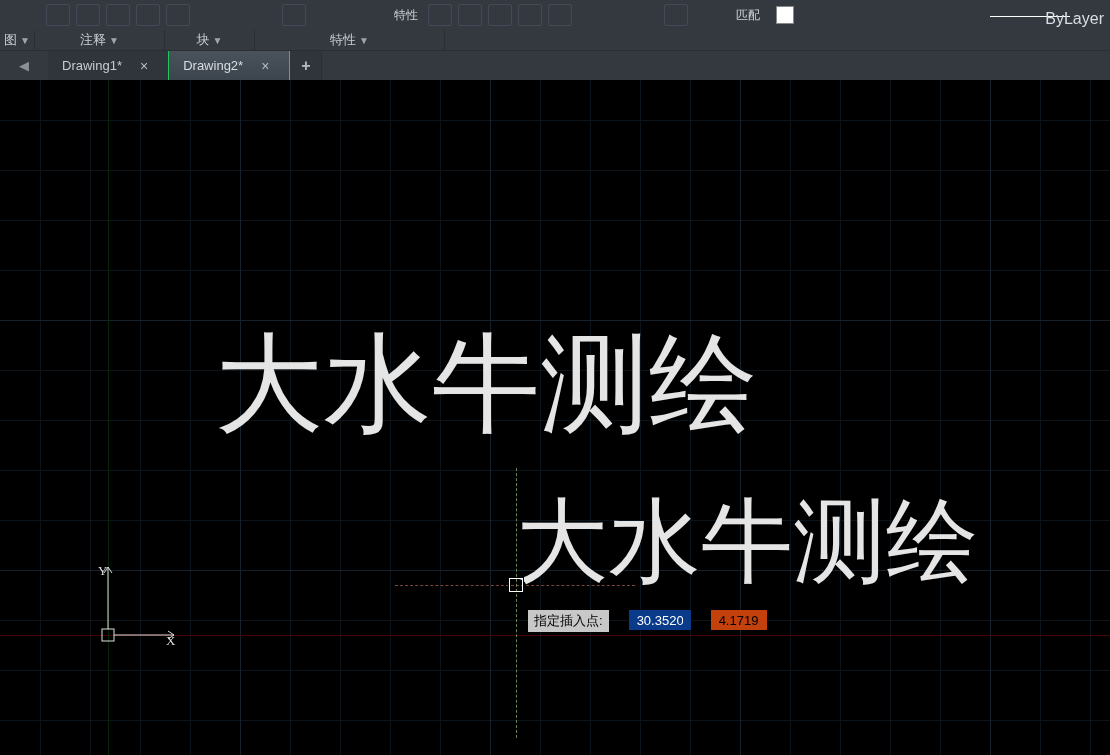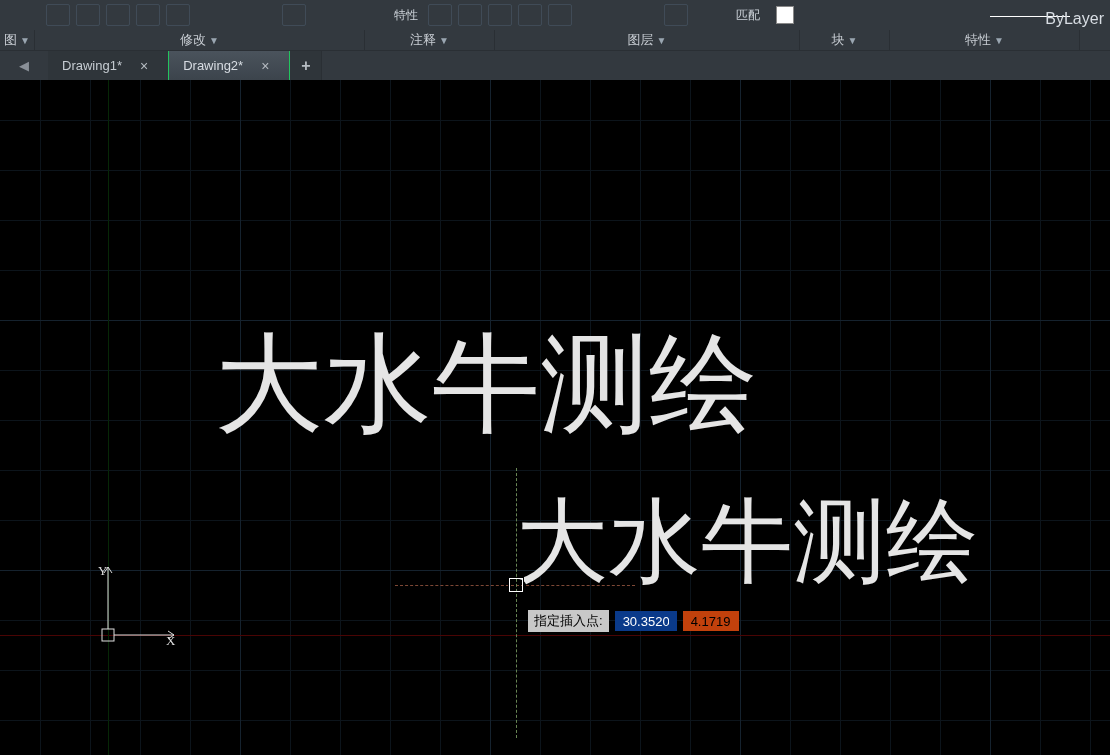--- a/index.html
+++ b/index.html
@@ -176,22 +176,22 @@
     border: 1px solid #fff;
     box-shadow: 0 0 0 1px #000;
   }
   .dashed-h { position: absolute; height: 0; border-top: 1px dashed rgba(140,80,60,.9); }
   .dashed-v { position: absolute; width: 0; border-left: 1px dashed rgba(110,140,90,.95); }
 
   
   .dyn {
     position: absolute;
     display: flex;
-    align-items: center;
-    gap: 6px;
+    align-items: flex-start;
+    gap: 20px;
     font-size: 13px;
   }
   .dyn .lbl {
     background: #c8c8c8;
     color: #000;
     padding: 2px 6px;
   }
   .dyn input {
     border: none;
     padding: 2px 8px;
@@ -245,23 +245,21 @@
     <span class="placeholder-icon"></span>
     <div style="width:30px"></div>
     <span class="label">匹配</span>
     <span class="colorbox"></span>
     <span class="bylayer-line"></span>
     <span style="position:absolute; right:6px; top:8px; color:#d8dde3; font-size:16px;">ByLayer</span>
   </div>
 
   <div class="panel-labels" id="panel-labels">
       <div class="pl" style="width: 35px;"><span>图</span><span class="chev">▼</span></div>
-      <div class="pl" style="width: 330px;"><span>修改</span><span class="chev">▼</span></div>
       <div class="pl" style="width: 130px;"><span>注释</span><span class="chev">▼</span></div>
-      <div class="pl" style="width: 305px;"><span>图层</span><span class="chev">▼</span></div>
       <div class="pl" style="width: 90px;"><span>块</span><span class="chev">▼</span></div>
       <div class="pl" style="width: 190px;"><span>特性</span><span class="chev">▼</span></div>
     </div>
 </div>
 
 <div class="tabstrip">
   <div class="left-arrow">◀</div>
   <div id="tabs-container" style="display:flex;">
       <div class="tab inactive">
         <span>Drawing1*</span>

